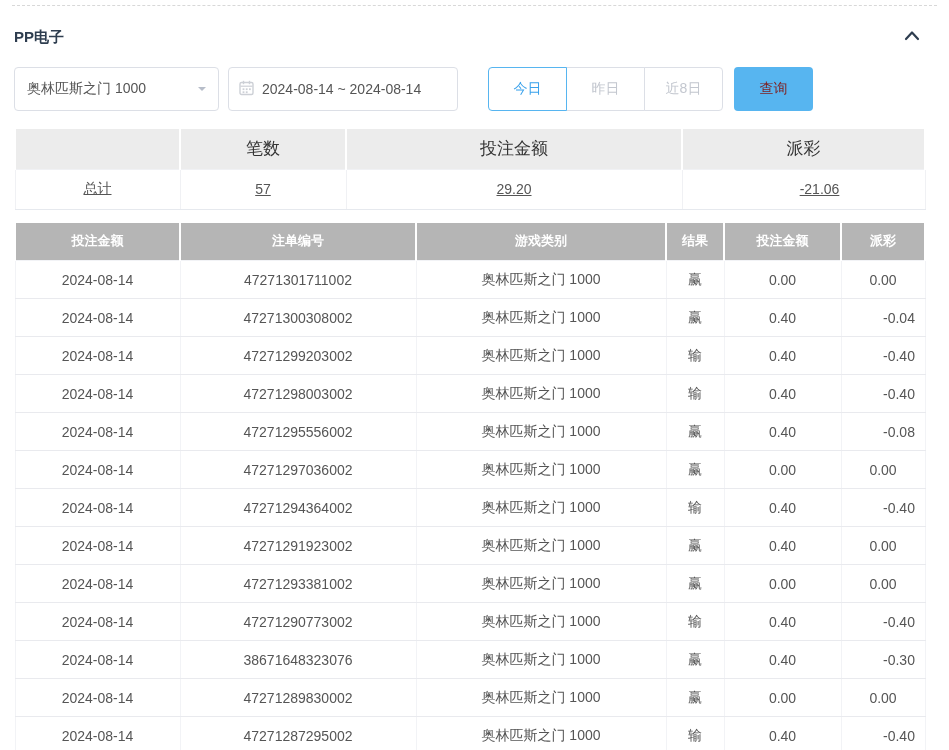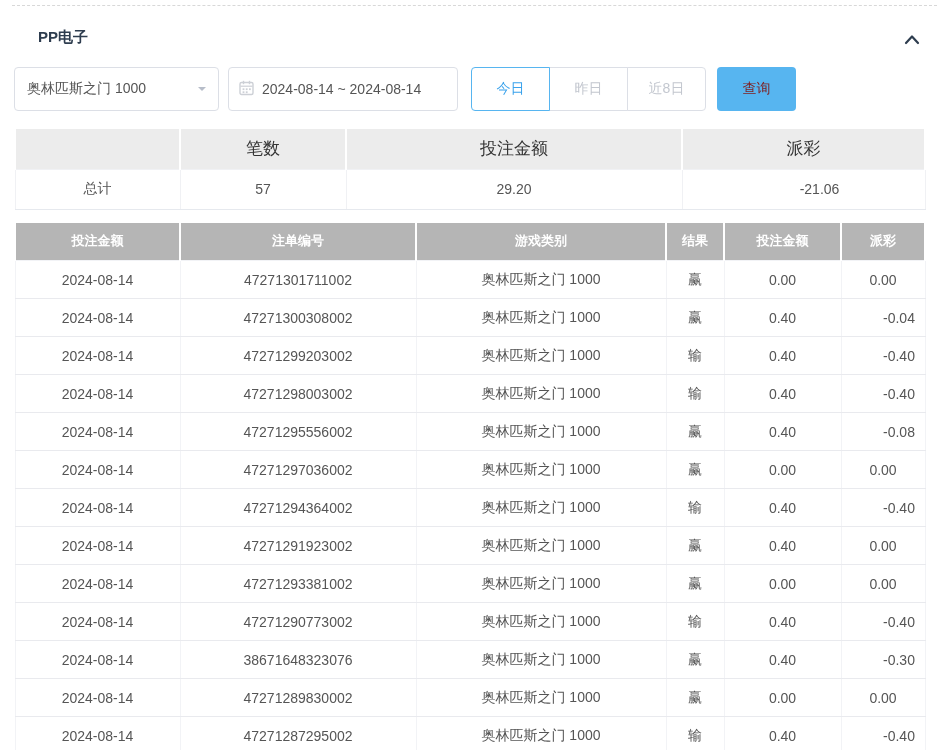--- a/index.html
+++ b/index.html
@@ -6,23 +6,22 @@
   html, body { width: 949px; height: 750px; overflow: hidden; background: #fff; }
   body { font-family: "Liberation Sans", "DejaVu Sans", sans-serif; color: #555; }
 
   .top-dashed { border-top: 1px dashed #d8d8d8; margin: 5px 12px 0 12px; }
 
   .page { padding: 0 0 0 14px; }
   .content { width: 910px; }
 
   
   .section-header {
-    display: flex; justify-content: space-between; align-items: flex-end;
+    display: flex; justify-content: space-between; align-items: flex-start;
     padding: 22px 0 16px 0;
-    margin-left: 24px;
   }
   .section-title { font-size: 15px; font-weight: bold; color: #2e3d4f; }
   .collapse-toggle { cursor: pointer; padding: 2px 4px; line-height: 0; }
 
   
   .controls { display: flex; align-items: center; margin-top: 4px; }
   .select-box {
     width: 205px; height: 44px; border: 1px solid #dcdfe6; border-radius: 4px;
     display: flex; align-items: center; justify-content: space-between;
     padding: 0 12px; font-size: 14px; color: #555; background: #fff; cursor: pointer;
@@ -30,21 +29,21 @@
   .caret-down {
     width: 0; height: 0; border: 4px solid transparent;
     border-top-color: #b7bdc9; margin-top: 4px;
   }
   .date-box {
     width: 230px; height: 44px; border: 1px solid #dcdfe6; border-radius: 4px;
     display: flex; align-items: center; margin-left: 9px;
     padding: 0 10px; font-size: 14px; color: #555; background: #fff; cursor: pointer;
   }
   .date-box svg { margin-right: 8px; flex: none; }
-  .quick-group { display: flex; margin-left: 13px; }
+  .quick-group { display: flex; margin-left: 30px; }
   .quick-btn {
     min-width: 79px; height: 44px; background: #fff; border: 1px solid #dcdfe6;
     color: #c3c7cf; font-size: 14px; cursor: pointer; padding: 0 14px;
     font-family: inherit;
   }
   .quick-btn + .quick-btn { margin-left: -1px; }
   .quick-btn:first-child { border-radius: 4px 0 0 4px; }
   .quick-btn:last-child { border-radius: 0 4px 4px 0; }
   .quick-btn.active { border-color: #57b5f0; color: #3aa2ec; position: relative; z-index: 1; }
   .query-btn {
@@ -55,21 +54,21 @@
   
   table { border-collapse: collapse; table-layout: fixed; width: 910px; }
   .summary-table { margin-top: 18px; }
   .summary-table th {
     background: #ececec; color: #333; font-weight: normal; font-size: 17px;
     height: 40px; border: 2px solid #fff; border-top: none; border-bottom: none;
     text-align: center;
   }
   .summary-table td {
     background: #fff; color: #555; font-size: 14px; height: 40px; text-align: center;
-    border: 1px solid #f0f1f4; border-bottom: 1px solid #e6e9ee;
+    border: 1px solid #f0f1f4; border-bottom: 1px solid #e6e9ee; text-decoration: underline;
   }
   .summary-table col.c1 { width: 165px; }
   .summary-table col.c2 { width: 166px; }
   .summary-table col.c3 { width: 336px; }
   .summary-table col.c4 { width: 243px; }
 
   
   .records-table { margin-top: 13px; }
   .records-table th {
     background: #b5b5b5; color: #fff; font-weight: bold; font-size: 13px;

